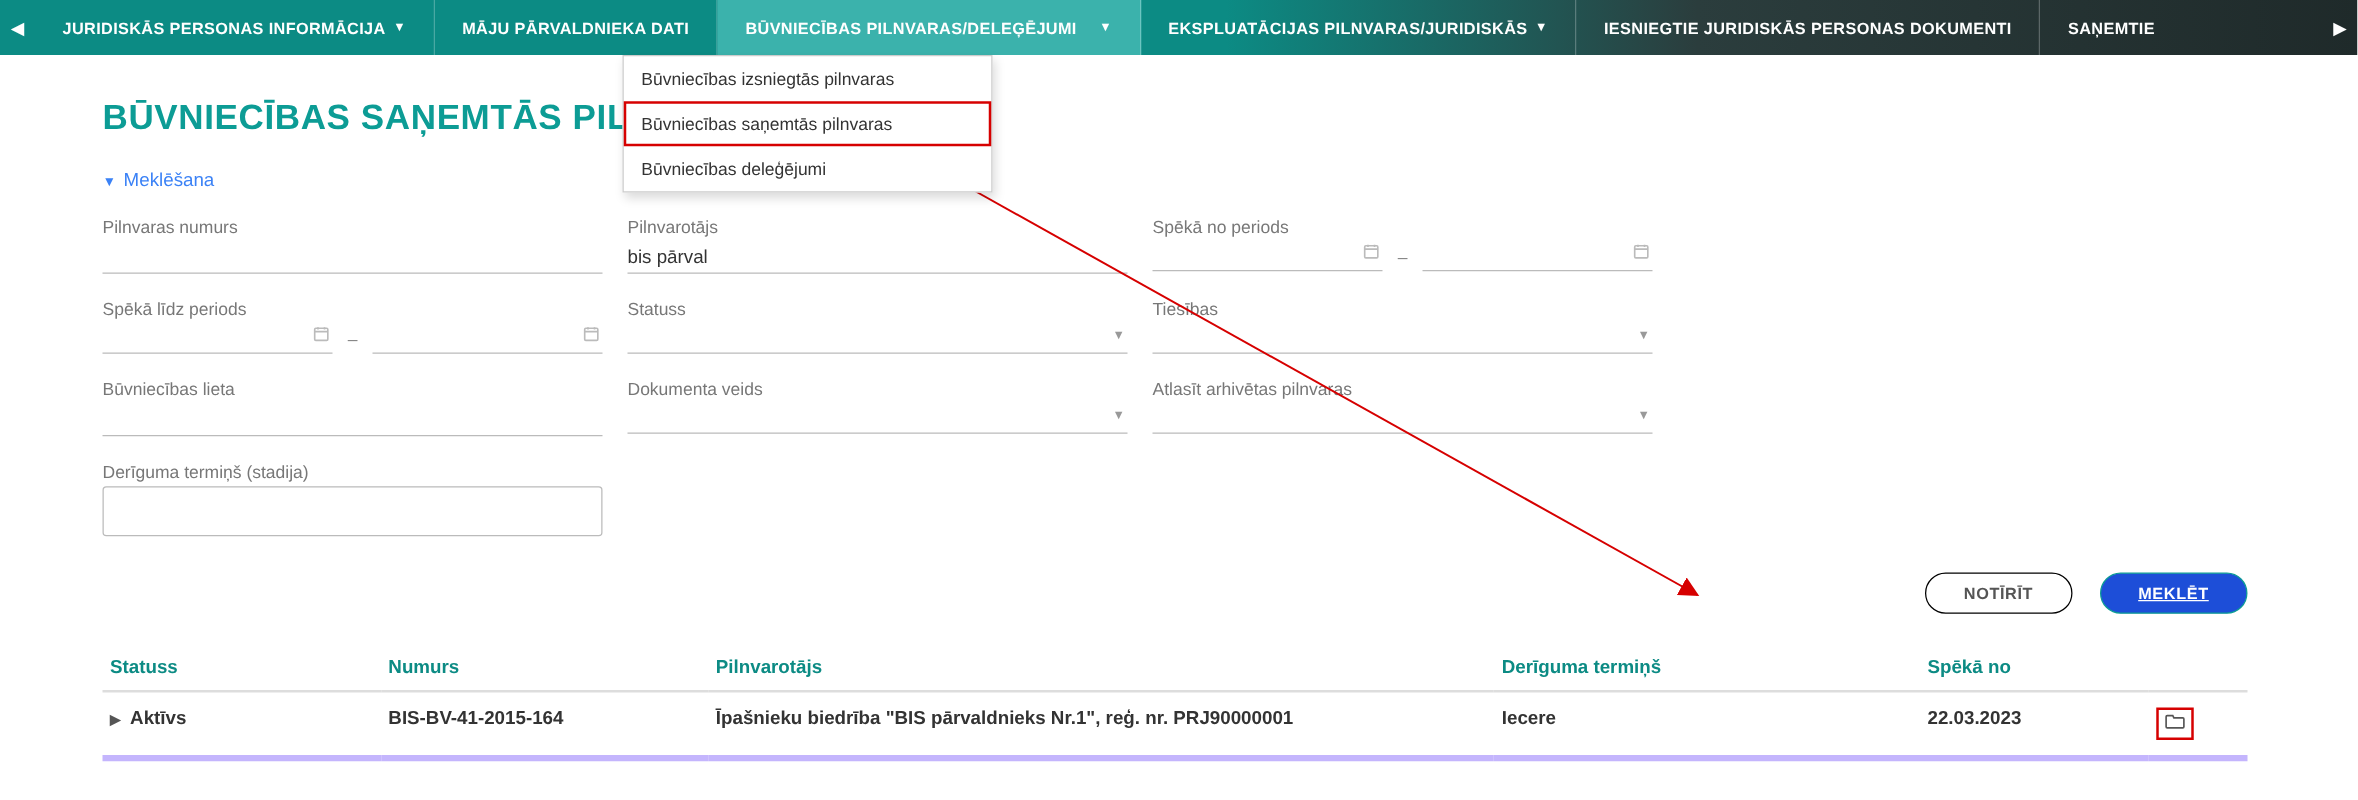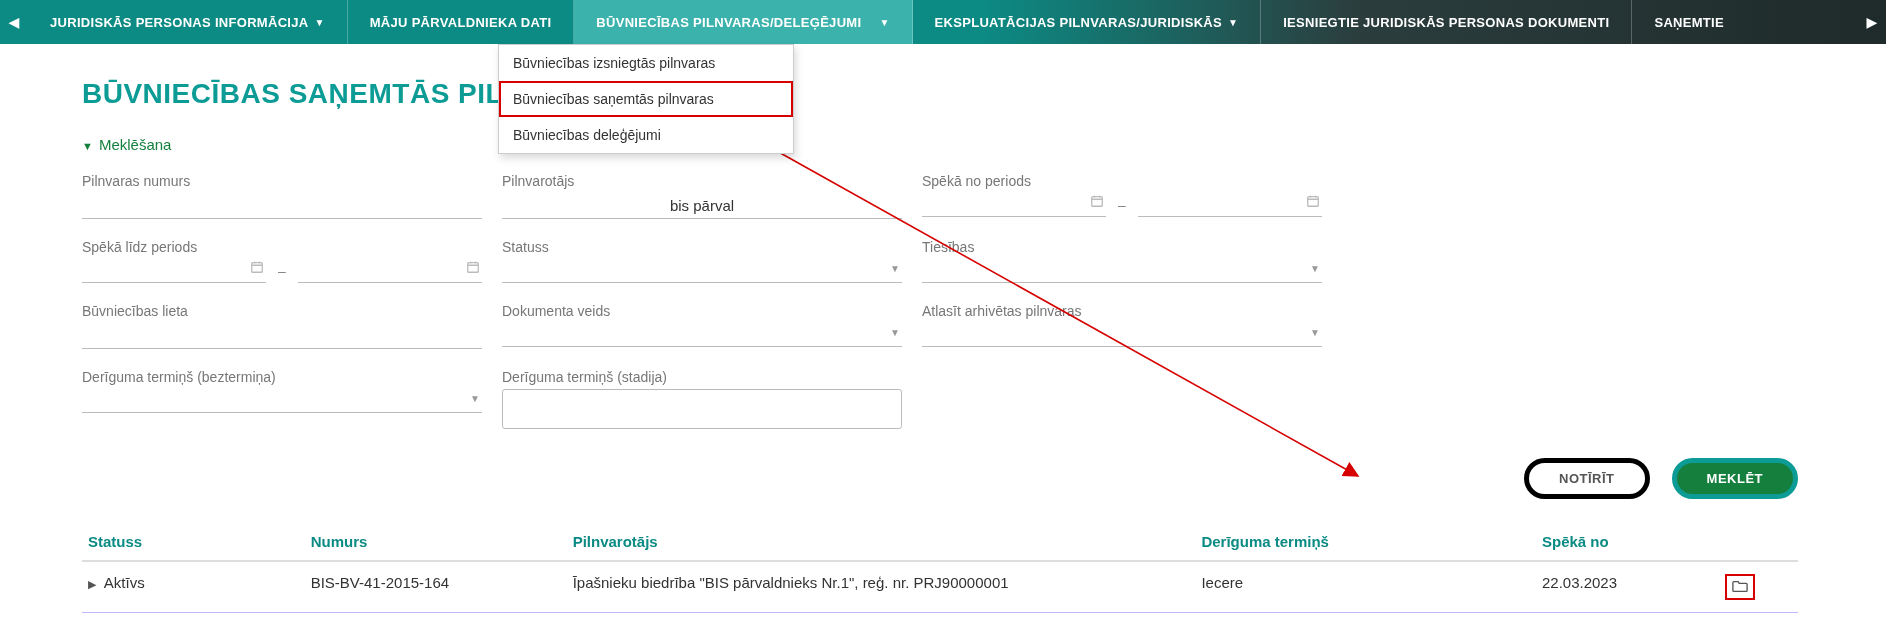--- a/index.html
+++ b/index.html
@@ -83,21 +83,21 @@
   .page-title {
     font-family: Arial, sans-serif;
     font-size:28px;
     font-weight:800;
     color:#0c9c95;
     letter-spacing:0.5px;
     margin-bottom:26px;
     font-stretch: condensed;
   }
   .search-toggle {
-    color:#15803d;
+    color:#3b82f6;
     font-size:15px;
     margin-bottom:20px;
     cursor:pointer;
   }
   .search-toggle .tri {
     margin-right:6px;
     font-size:11px;
   }
 
   .search-grid {
@@ -116,21 +116,20 @@
   }
   .field input[type=text] {
     width:100%;
     border:none;
     border-bottom:1px solid #bbb;
     padding:4px 0;
     font-size:15px;
     color:#333;
     outline:none;
     background:transparent;
-    text-align:center;
   }
   .field .select {
     width:100%;
     border-bottom:1px solid #bbb;
     padding:4px 0;
     height:24px;
     position:relative;
   }
   .field .select::after {
     content:"▼";
@@ -184,49 +183,51 @@
     margin: 8px 0 24px 0;
     padding-right:0;
   }
   .btn {
     border-radius:22px;
     padding:8px 30px;
     font-size:13px;
     font-weight:bold;
     letter-spacing:0.5px;
     cursor:pointer;
-    border:5px solid #000000;
+    border:1px solid #000000;
     background:#fff;
     color:#555;
   }
   .btn.primary {
-    background:#15803d;
+    background:#1d4ed8;
     border-color:#0c9c95;
     color:#fff;
+    text-decoration:underline;
   }
 
   
   table.results {
     width:100%;
     border-collapse:collapse;
   }
   table.results th {
     text-align:left;
     color:#0c8b84;
     font-size:15px;
     font-weight:bold;
     padding:10px 6px;
     border-bottom:2px solid #ddd;
   }
   table.results td {
     padding:12px 6px;
     font-size:15px;
     color:#333;
     vertical-align:top;
-    border-bottom:1px solid #c4b5fd;
+    border-bottom:5px solid #c4b5fd;
+    font-weight:bold;
   }
   .row-caret { font-size:11px; margin-right:4px; color:#555; }
   .folder-btn {
     border:2px solid #d60000;
     width:30px;
     height:26px;
     display:inline-flex;
     align-items:center;
     justify-content:center;
     cursor:pointer;
@@ -353,24 +354,20 @@
     </div>
     <div class="field">
       <label>Dokumenta veids</label>
       <div class="select"></div>
     </div>
     <div class="field">
       <label>Atlasīt arhivētas pilnvaras</label>
       <div class="select"></div>
     </div>
 
-    <div class="field">
-      <label>Derīguma termiņš (beztermiņa)</label>
-      <div class="select"></div>
-    </div>
     <div class="field textarea-field">
       <label>Derīguma termiņš (stadija)</label>
       <textarea style=""></textarea>
     </div>
     <div></div>
   </div>
 
   <div class="actions">
     <button class="btn">NOTĪRĪT</button>
     <button class="btn primary">MEKLĒT</button>

